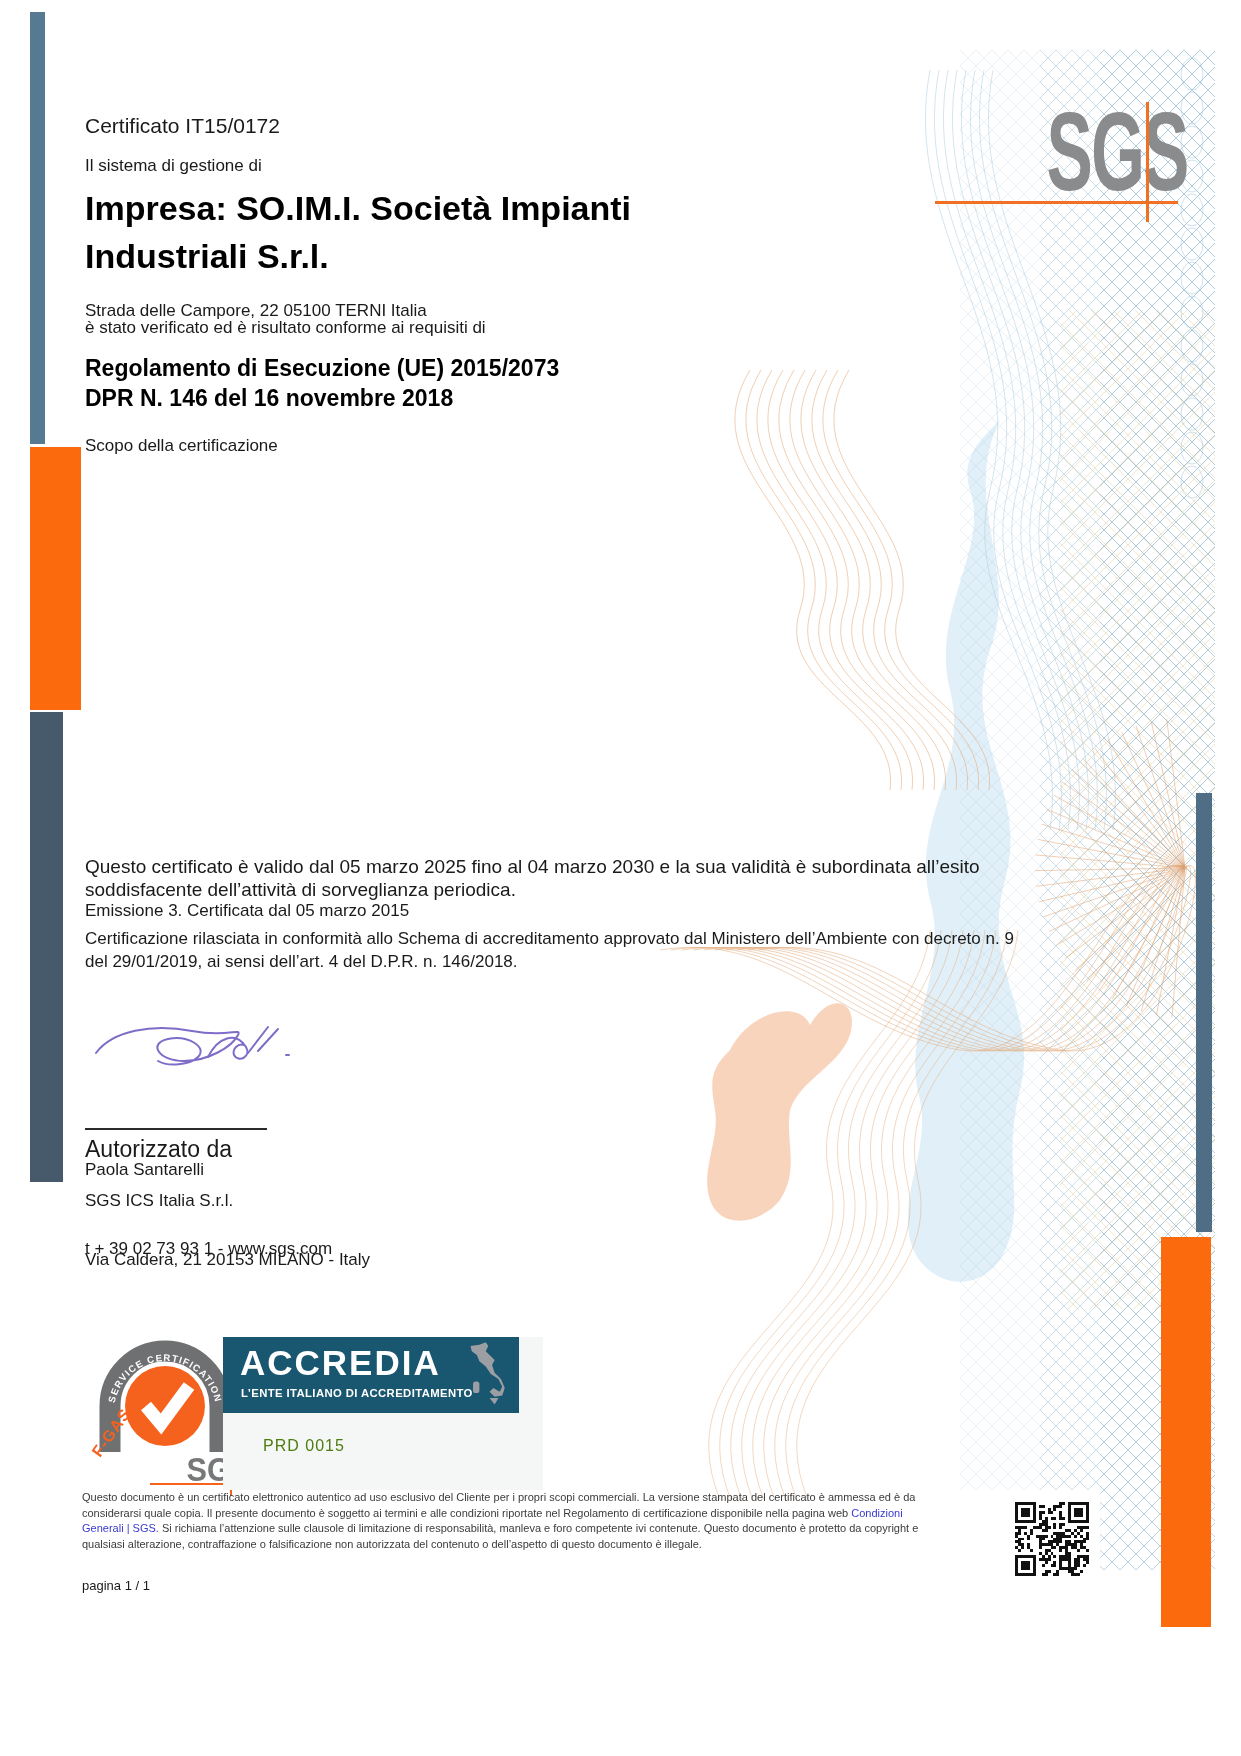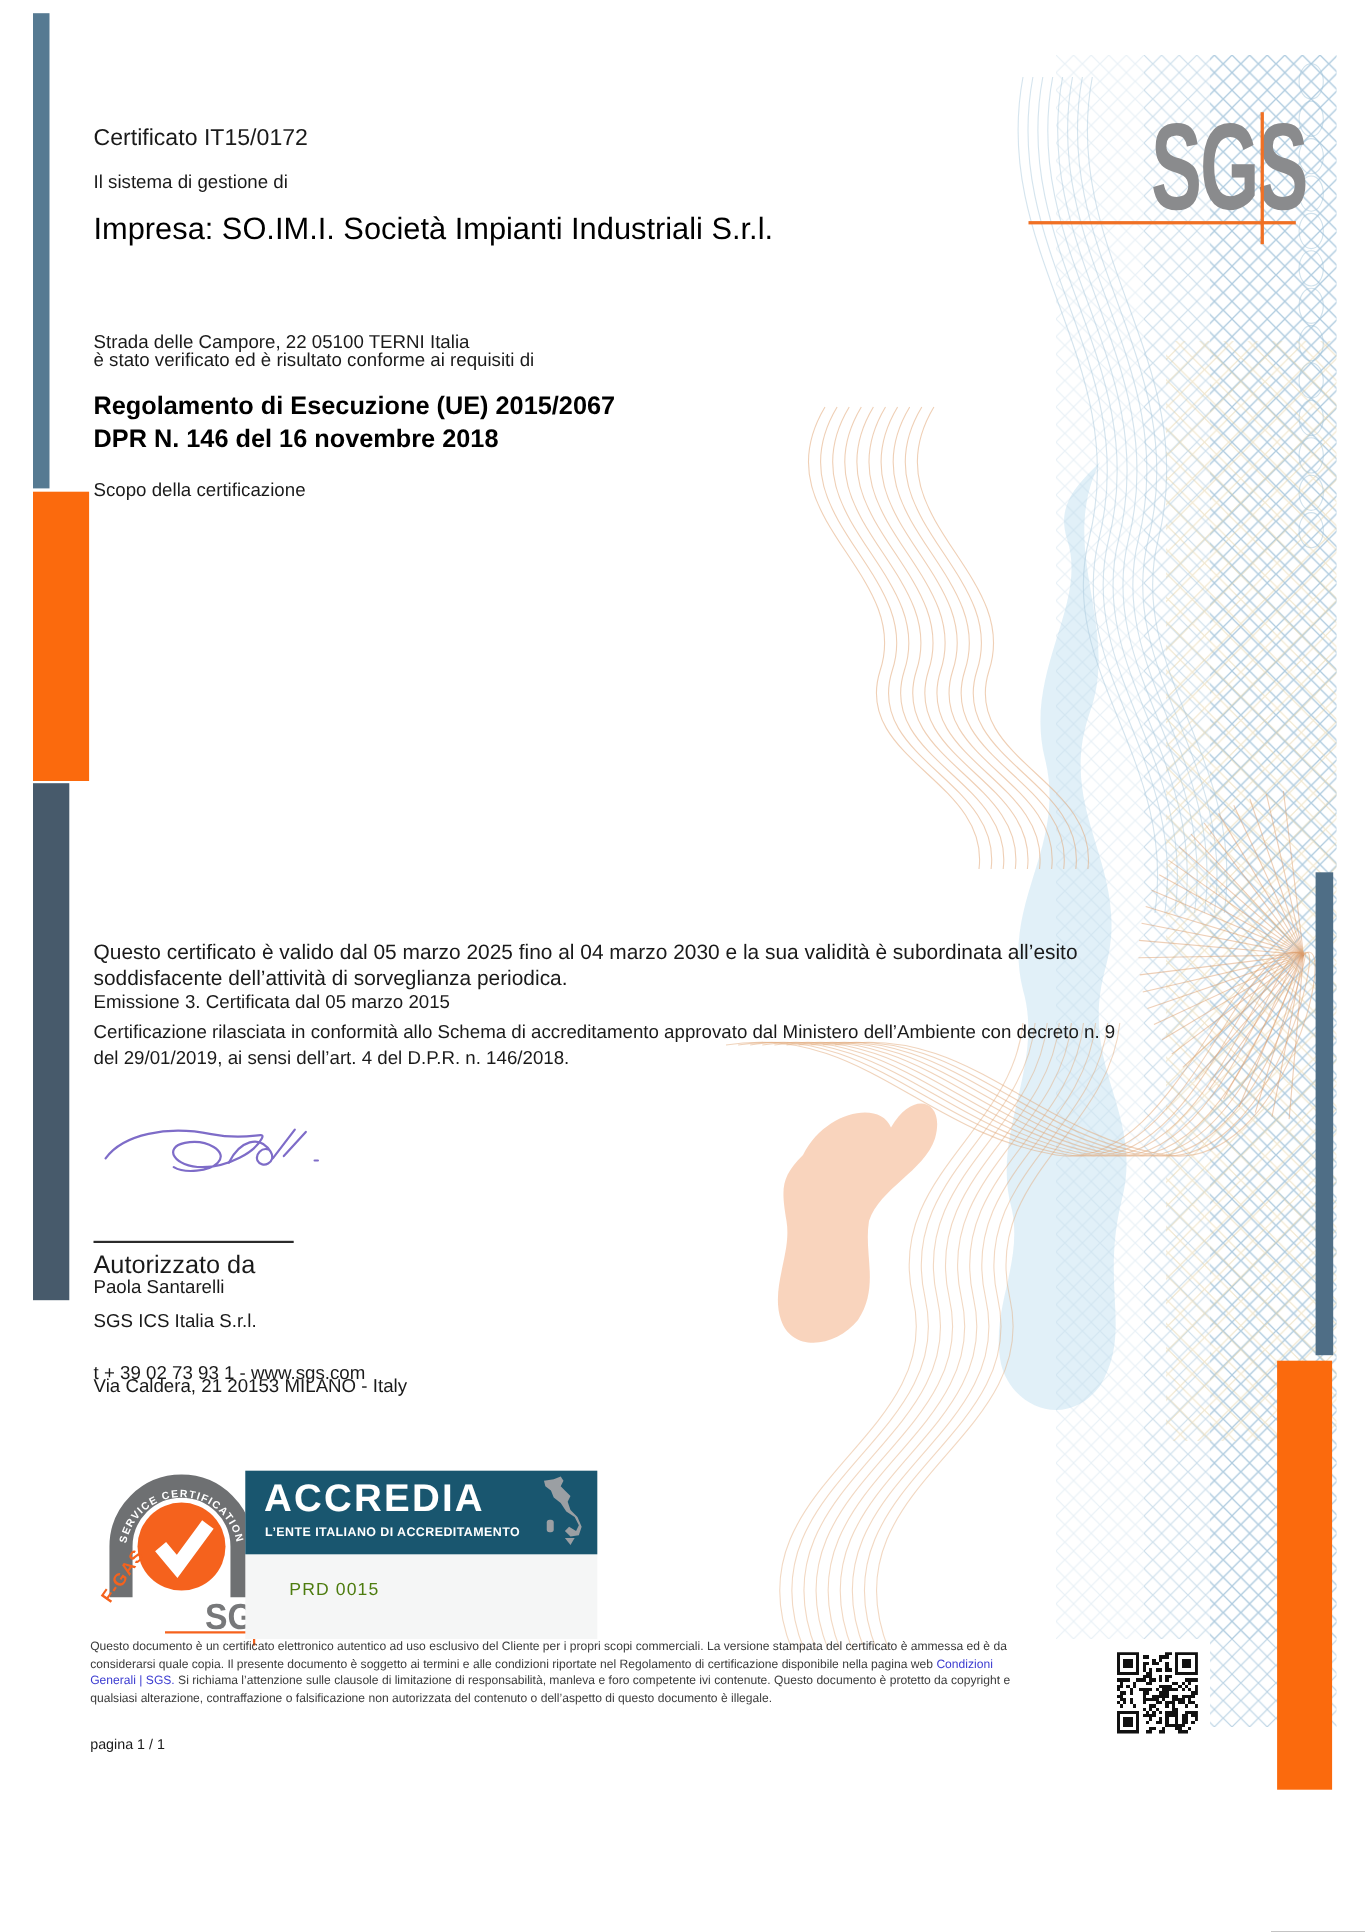--- a/index.html
+++ b/index.html
@@ -13,21 +13,21 @@
   .bar-slate-top{left:30px;top:12px;width:15px;height:432px;background:#567a92;z-index:3;}
   .bar-orange-left{left:30px;top:447px;width:51px;height:263px;background:#fb6a0d;z-index:3;}
   .bar-dark-left{left:30px;top:712px;width:33px;height:470px;background:#475a6b;z-index:3;}
   
   .bar-slate-right{left:1196px;top:793px;width:16px;height:439px;background:#4f6e86;z-index:3;}
   .bar-orange-right{left:1161px;top:1237px;width:50px;height:390px;background:#fb6a0d;z-index:3;}
   
   .txt{z-index:4;}
   .cert-no{left:85px;top:114px;font-size:21px;}
   .intro{left:85px;top:156px;font-size:17px;}
-  .company{left:85px;top:184px;font-size:28px;font-weight:400;line-height:48px;max-width:700px;color:#000;}
+  .company{left:85px;top:184px;font-size:34px;font-weight:700;line-height:48px;max-width:700px;color:#000;}
   .address{left:85px;top:301px;font-size:17px;}
   .conformity{left:85px;top:318px;font-size:17px;}
   .req1{left:85px;top:355px;font-size:23px;font-weight:700;color:#000;}
   .req2{left:85px;top:385px;font-size:23px;font-weight:700;color:#000;}
   .scope-title{left:85px;top:436px;font-size:17px;}
   .scope-text{left:85px;top:459px;font-size:17px;line-height:23px;max-width:820px;}
   .validity{left:85px;top:855px;font-size:19px;line-height:23px;max-width:970px;}
   .emission{left:85px;top:901px;font-size:17px;}
   .accreditation{left:85px;top:927px;font-size:17px;line-height:23px;max-width:950px;}
   .sig-line{left:85px;top:1128px;width:182px;border-top:2px solid #2b2b2b;height:0;z-index:4;}
@@ -37,21 +37,21 @@
   .issuer-ad{left:85px;top:1215px;font-size:17px;margin-top:35px;}
   .issuer-tel{left:85px;top:1239px;font-size:17px;}
   
   .sgs-logo{left:960px;top:96px;width:190px;text-align:right;z-index:4;}
   .sgs-logo .g{display:inline-block;font-size:112px;line-height:1;font-weight:700;color:#8a8b8d;
     letter-spacing:-3px;transform:scaleX(0.62);transform-origin:right center;}
   .sgs-hline{left:935px;top:201px;width:243px;height:3px;background:#f07024;z-index:5;}
   .sgs-vline{left:1146px;top:102px;width:3px;height:120px;background:#f07024;z-index:5;}
   
   .accredia{left:223px;top:1337px;width:320px;height:153px;background:#f5f6f6;z-index:4;}
-  .accredia .head{position:absolute;left:0;top:0;width:320px;height:76px;background:#19566f;}
+  .accredia .head{position:absolute;left:0;top:0;width:296px;height:76px;background:#19566f;}
   .accredia .title{position:absolute;left:17px;top:6px;font-size:35px;font-weight:700;color:#fff;letter-spacing:2px;}
   .accredia .sub{position:absolute;left:18px;top:50px;font-size:11.3px;font-weight:700;color:#fff;letter-spacing:.4px;}
   .accredia .code{position:absolute;left:40px;top:100px;font-size:16px;color:#4d7c0f;letter-spacing:1px;}
   .accredia svg{position:absolute;right:10px;top:4px;}
   
   .fineprint{left:82px;top:1490px;width:852px;font-size:11px;line-height:15.5px;color:#3b3b3b;z-index:4;}
   .fineprint .lnk{color:#3a3ad0;cursor:pointer;}
   .pagina{left:82px;top:1578px;font-size:13px;z-index:4;}
   .qr{left:1015px;top:1502px;z-index:4;}
   svg{display:block;}
@@ -174,21 +174,21 @@
     <span class="g">SGS</span>
   </div>
   <div class="abs sgs-hline"></div>
   <div class="abs sgs-vline"></div>
 
   <div class="abs txt cert-no">Certificato IT15/0172</div>
   <div class="abs txt intro">Il sistema di gestione di</div>
   <div class="abs txt company">Impresa: SO.IM.I. Società Impianti Industriali S.r.l.</div>
   <div class="abs txt address">Strada delle Campore, 22 05100 TERNI Italia</div>
   <div class="abs txt conformity">è stato verificato ed è risultato conforme ai requisiti di</div>
-  <div class="abs txt req1">Regolamento di Esecuzione (UE) 2015/2067</div>
+  <div class="abs txt req1">Regolamento di Esecuzione (UE) 2015/2073</div>
   <div class="abs txt req2">DPR N. 146 del 16 novembre 2018</div>
 
   <div class="abs txt scope-title">Scopo della certificazione</div>
 
   <div class="abs txt validity">Questo certificato è valido dal 05 marzo 2025 fino al 04 marzo 2030 e la sua validità è subordinata all’esito soddisfacente dell’attività di sorveglianza periodica.</div>
   <div class="abs txt emission">Emissione 3. Certificata dal 05 marzo 2015</div>
   <div class="abs txt accreditation">Certificazione rilasciata in conformità allo Schema di accreditamento approvato dal Ministero dell’Ambiente con decreto n. 9 del 29/01/2019, ai sensi dell’art. 4 del D.P.R. n. 146/2018.</div>
 
   <svg class="abs" style="left:90px;top:1015px;z-index:4;" width="215" height="80" viewBox="0 0 215 80">
     <g fill="none" stroke="#7e6cc8" stroke-width="2" stroke-linecap="round">

